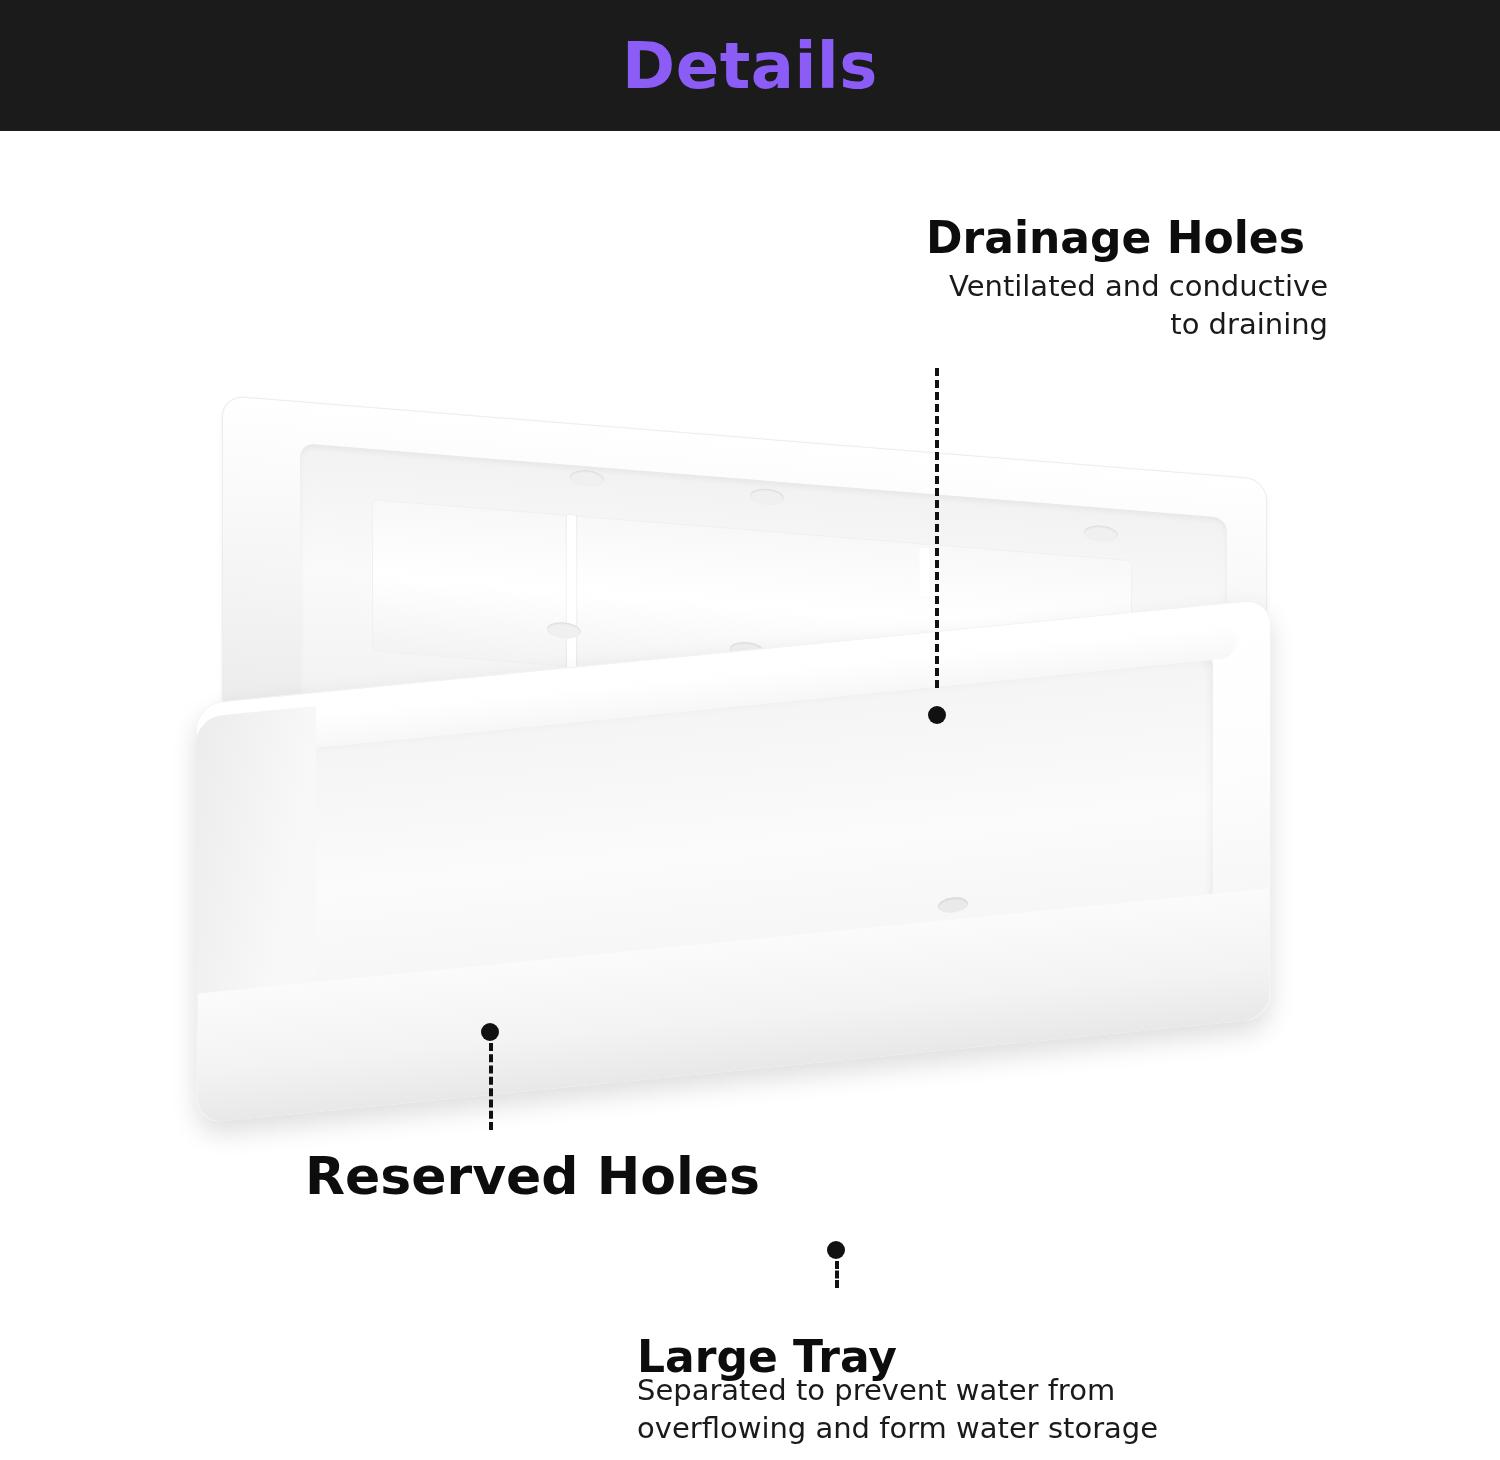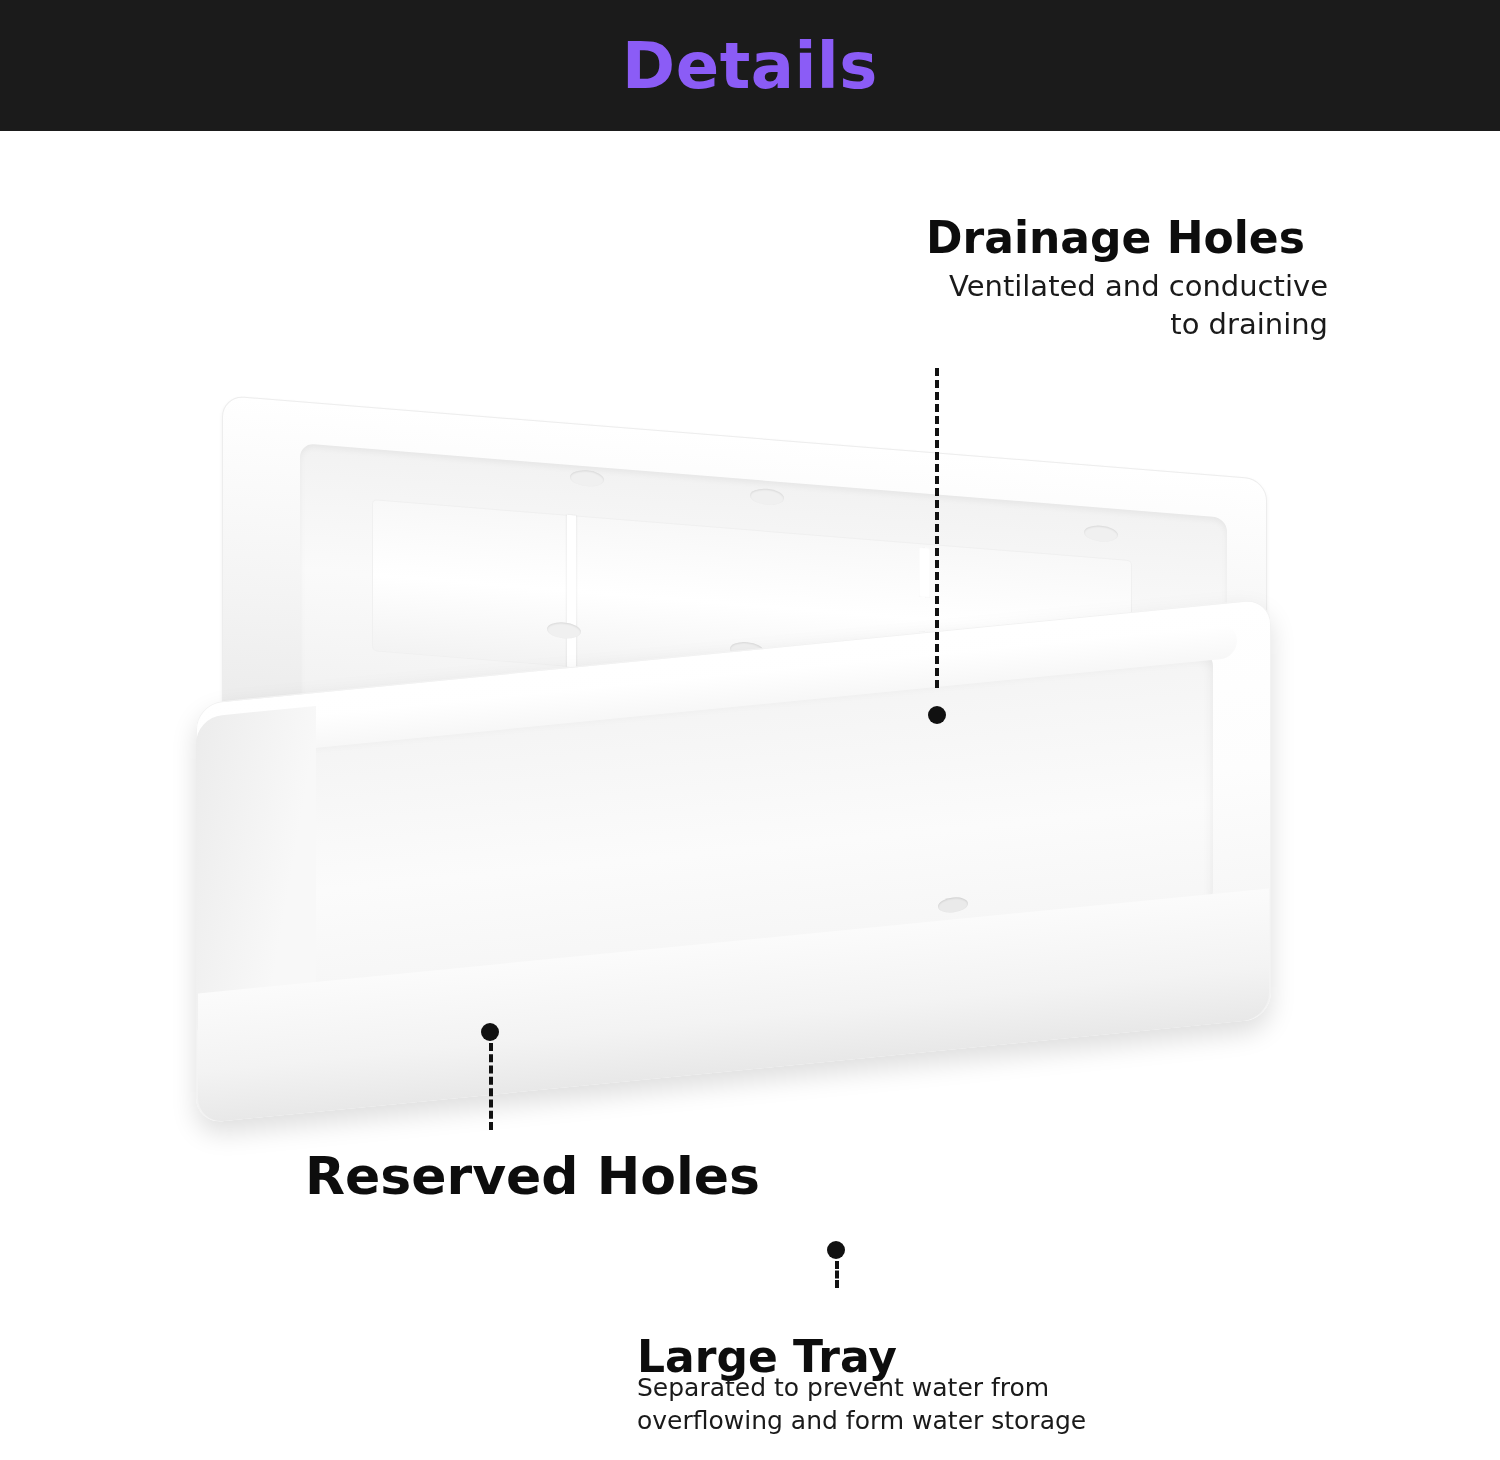--- a/index.html
+++ b/index.html
@@ -240,21 +240,21 @@
   #callout-large-title {
     left: 637px;
     top: 1164px;
     font-size: 44px;
     margin-top: 36px;
   }
   #callout-large-desc {
     left: 637px;
     top: 1240px;
     width: 540px;
-    font-size: 25px;
+    font-size: 29px;
   }
 
   
   .leader {
     position: absolute;
     width: 0;
     border-left: 4px dashed #111111;
   }
   .leader-dot {
     position: absolute;

